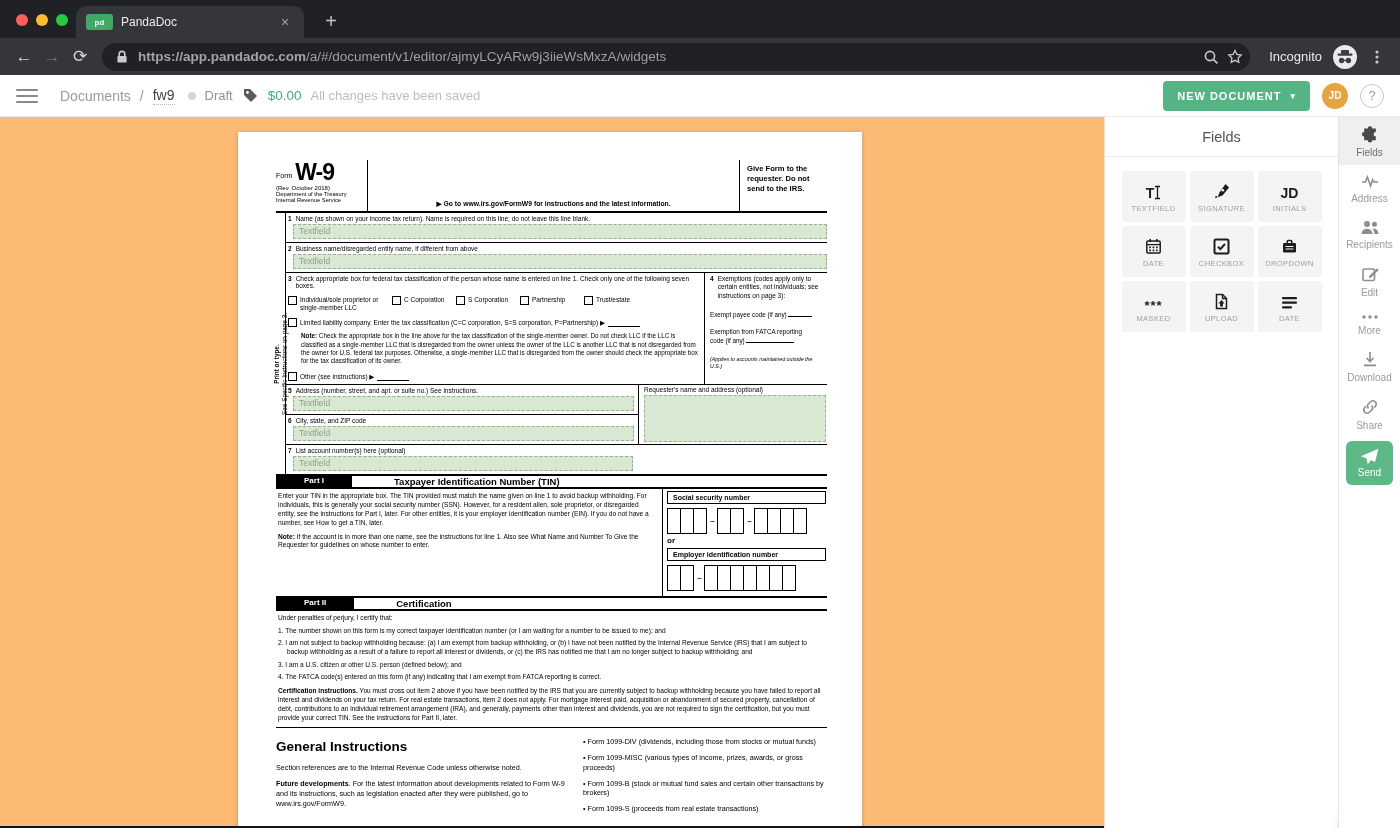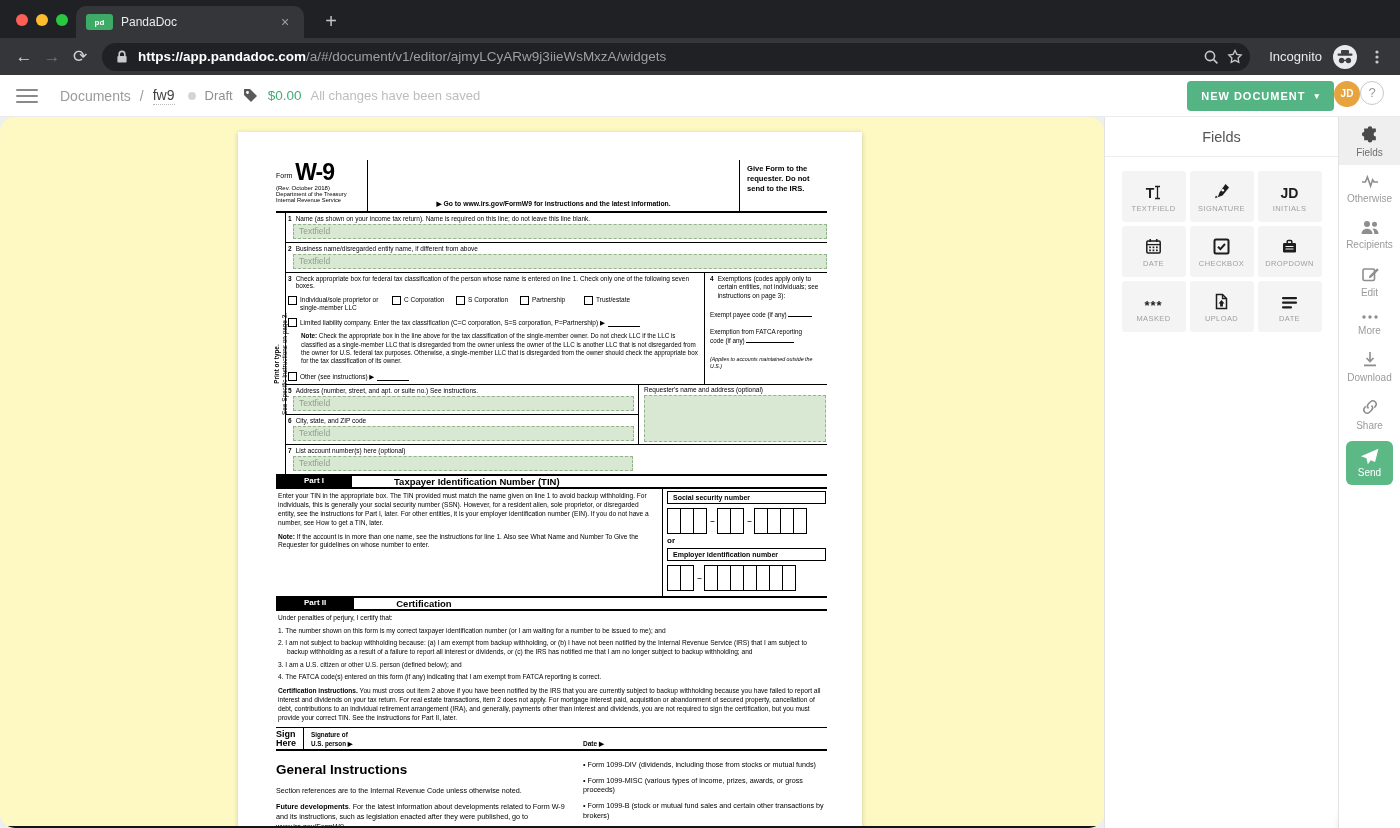--- a/index.html
+++ b/index.html
@@ -13,45 +13,45 @@
   .tab { position:absolute; left:76px; bottom:0; width:228px; height:32px; background:#35363a; border-radius:10px 10px 0 0; display:flex; align-items:center; padding:0 10px; }
   .favicon { width:27px; height:16px; border-radius:3px; background:#3dab66; color:#fff; font-size:8px; font-weight:bold; display:flex; align-items:center; justify-content:center; }
   .tab-title { color:#e8eaed; font-size:12px; margin-left:8px; flex:1; }
   .tab-close { color:#9aa0a6; font-size:14px; width:18px; text-align:center; cursor:default; }
   .newtab { position:absolute; left:318px; bottom:4px; color:#c0c3c7; font-size:20px; width:26px; height:26px; display:flex; align-items:center; justify-content:center; }
   .urlrow { height:37px; background:#35363a; display:flex; align-items:center; padding:0 10px; }
   .navbtn { width:28px; height:28px; display:flex; align-items:center; justify-content:center; font-size:17px; color:#d2d4d8; }
   .navbtn.disabled { color:#6e7176; }
   .urlpill { margin-left:8px; width:1148px; height:28px; background:#202124; border-radius:14px; display:flex; align-items:center; padding:0 6px 0 12px; }
   .url-text { font-size:13.5px; margin-left:8px; white-space:nowrap; overflow:hidden; }
-  .url-domain { color:#ffffff; font-weight:bold;text-align:center; }
+  .url-domain { color:#a3a3a3; font-weight:bold;text-align:center; }
   .url-path { color:#9aa0a6; }
   .pill-right { margin-left:auto; display:flex; align-items:center; gap:6px; }
   .chrome-right { margin-left:auto; display:flex; align-items:center; gap:10px; padding-right:4px; }
   .incog-label { color:#e8eaed; font-size:13px; }
 
   
   .app-header { height:42px; background:#fff; border-bottom:1px solid #ebebeb; display:flex; align-items:center; padding:0 16px; }
   .hamb { width:22px; display:flex; flex-direction:column; gap:4px; margin-right:22px; }
   .hamb div { height:2px; background:#8a8a8a; border-radius:1px; }
   .crumb { display:flex; align-items:center; gap:9px; font-size:14px; }
   .crumb .root { color:#9b9b9b; } .crumb .sep { color:#9b9b9b; }
   .crumb .doc { color:#3f3f3f; border-bottom:1px dotted #b7b7b7; padding-bottom:1px; }
   .status-dot { width:8px; height:8px; border-radius:50%; background:#d5d5d5; margin-left:4px; }
   .draft { color:#8f8f8f; font-size:13px; }
   .price { color:#3fae74; font-size:13.5px; }
   .saved { color:#bdbdbd; font-size:13px; }
-  .hdr-right { margin-left:auto; display:flex; align-items:flex-start; }
+  .hdr-right { margin-left:auto; display:flex; align-items:center; gap:12px; }
   .newdoc { background:#54b483; color:#fff; border:none; height:30px; border-radius:4px; padding:0 14px; font-size:11px; font-weight:bold; letter-spacing:1px; display:flex; align-items:center; gap:9px; font-family:"Liberation Sans",sans-serif; }
   .avatar { width:26px; height:26px; border-radius:50%; background:#e7a33d; color:#fff; font-size:10px; font-weight:bold; display:flex; align-items:center; justify-content:center; }
   .help { width:24px; height:24px; border-radius:50%; border:1.5px solid #c9c9c9; color:#9a9a9a; font-size:13px; display:flex; align-items:center; justify-content:center; }
 
   
   .main { display:flex; height:711px; }
-  .canvas { width:1104px; background:#fef9c3; position:relative; overflow:hidden;border-radius:15px; }
+  .canvas { width:1104px; background:#fdba74; position:relative; overflow:hidden; }
   .bottom-strip { position:absolute; left:0; bottom:0; width:100%; height:2px; background:#141414; }
   .paper { position:absolute; left:238px; top:15px; width:624px; height:780px; background:#fff; box-shadow:0 1px 5px rgba(0,0,0,.2); overflow:hidden; }
   .w9 { position:absolute; left:38px; top:28px; width:551px; color:#000; font-size:6.5px; }
 
   
   .w9-header { display:flex; border-bottom:2px solid #000; height:53px; }
   .w9-h-left { width:91px; padding:3px 2px 0 0; }
   .fw { display:flex; align-items:flex-end; gap:3px; }
   .form-word { font-size:7px; margin-bottom:4px; }
   .w9-big { font-size:23px; font-weight:bold; letter-spacing:-1px; line-height:0.85; }
@@ -405,26 +405,20 @@
         </div>
         <div class="p2body">
           <div class="intro">Under penalties of perjury, I certify that:</div>
           <div class="citem">1. The number shown on this form is my correct taxpayer identification number (or I am waiting for a number to be issued to me); and</div>
           <div class="citem">2. I am not subject to backup withholding because: (a) I am exempt from backup withholding, or (b) I have not been notified by the Internal Revenue Service (IRS) that I am subject to backup withholding as a result of a failure to report all interest or dividends, or (c) the IRS has notified me that I am no longer subject to backup withholding; and</div>
           <div class="citem">3. I am a U.S. citizen or other U.S. person (defined below); and</div>
           <div class="citem">4. The FATCA code(s) entered on this form (if any) indicating that I am exempt from FATCA reporting is correct.</div>
           <div class="certp"><span class="blead">Certification instructions.</span><span> You must cross out item 2 above if you have been notified by the IRS that you are currently subject to backup withholding because you have failed to report all interest and dividends on your tax return. For real estate transactions, item 2 does not apply. For mortgage interest paid, acquisition or abandonment of secured property, cancellation of debt, contributions to an individual retirement arrangement (IRA), and generally, payments other than interest and dividends, you are not required to sign the certification, but you must provide your correct TIN. See the instructions for Part II, later.</span></div>
         </div>
 
-        <div class="sign-row">
-          <div class="sign-label"><span>Sign</span><br><span>Here</span></div>
-          <div class="sign-div"></div>
-          <div class="sig-text"><span>Signature of</span><br><span>U.S. person ▶</span></div>
-          <div class="date-label">Date ▶</div>
-        </div>
 
         <div class="gi">
           <div class="gi-left">
             <div class="gi-title">General Instructions</div>
             <p>Section references are to the Internal Revenue Code unless otherwise noted.</p>
             <p><span class="blead">Future developments</span><span>. For the latest information about developments related to Form W-9 and its instructions, such as legislation enacted after they were published, go to www.irs.gov/FormW9.</span></p>
 
           </div>
           <div class="gi-right">
             <p class="bullet">Form 1099-DIV (dividends, including those from stocks or mutual funds)</p>
@@ -545,21 +539,21 @@
     <div class="rail-item active">
       <svg width="18" height="18" viewBox="0 0 16 16">
           <path class="fillicon" d="M6 3.2a2 2 0 0 1 4 0h3.2v3a2 2 0 0 0 0 4v3.3H10a2 2 0 0 1-4 0H2.8v-3.2a2 2 0 0 1 0-4V3.2z"></path>
         </svg>
       <span>Fields</span>
     </div>
     <div class="rail-item">
       <svg width="20" height="16" viewBox="0 0 18 16">
           <path d="M1 9h3.4l2-5 3.2 9 2-6.2 1.4 2.2H17" stroke-width="1.6" fill="none"></path>
         </svg>
-      <span>Otherwise</span>
+      <span>Address</span>
     </div>
     <div class="rail-item">
       <svg width="20" height="16" viewBox="0 0 20 16">
           <g class="fillicon">
             <circle cx="7" cy="5" r="3"></circle>
             <path d="M1.5 15c0-3.2 2.4-5.3 5.5-5.3s5.5 2.1 5.5 5.3z"></path>
             <circle cx="14.5" cy="5.2" r="2.5"></circle>
             <path d="M13.6 9.6c2.8.2 4.9 2.3 4.9 5.4h-4.2c0-2.2-.6-4-1.9-5.2z"></path>
           </g>
         </svg>

